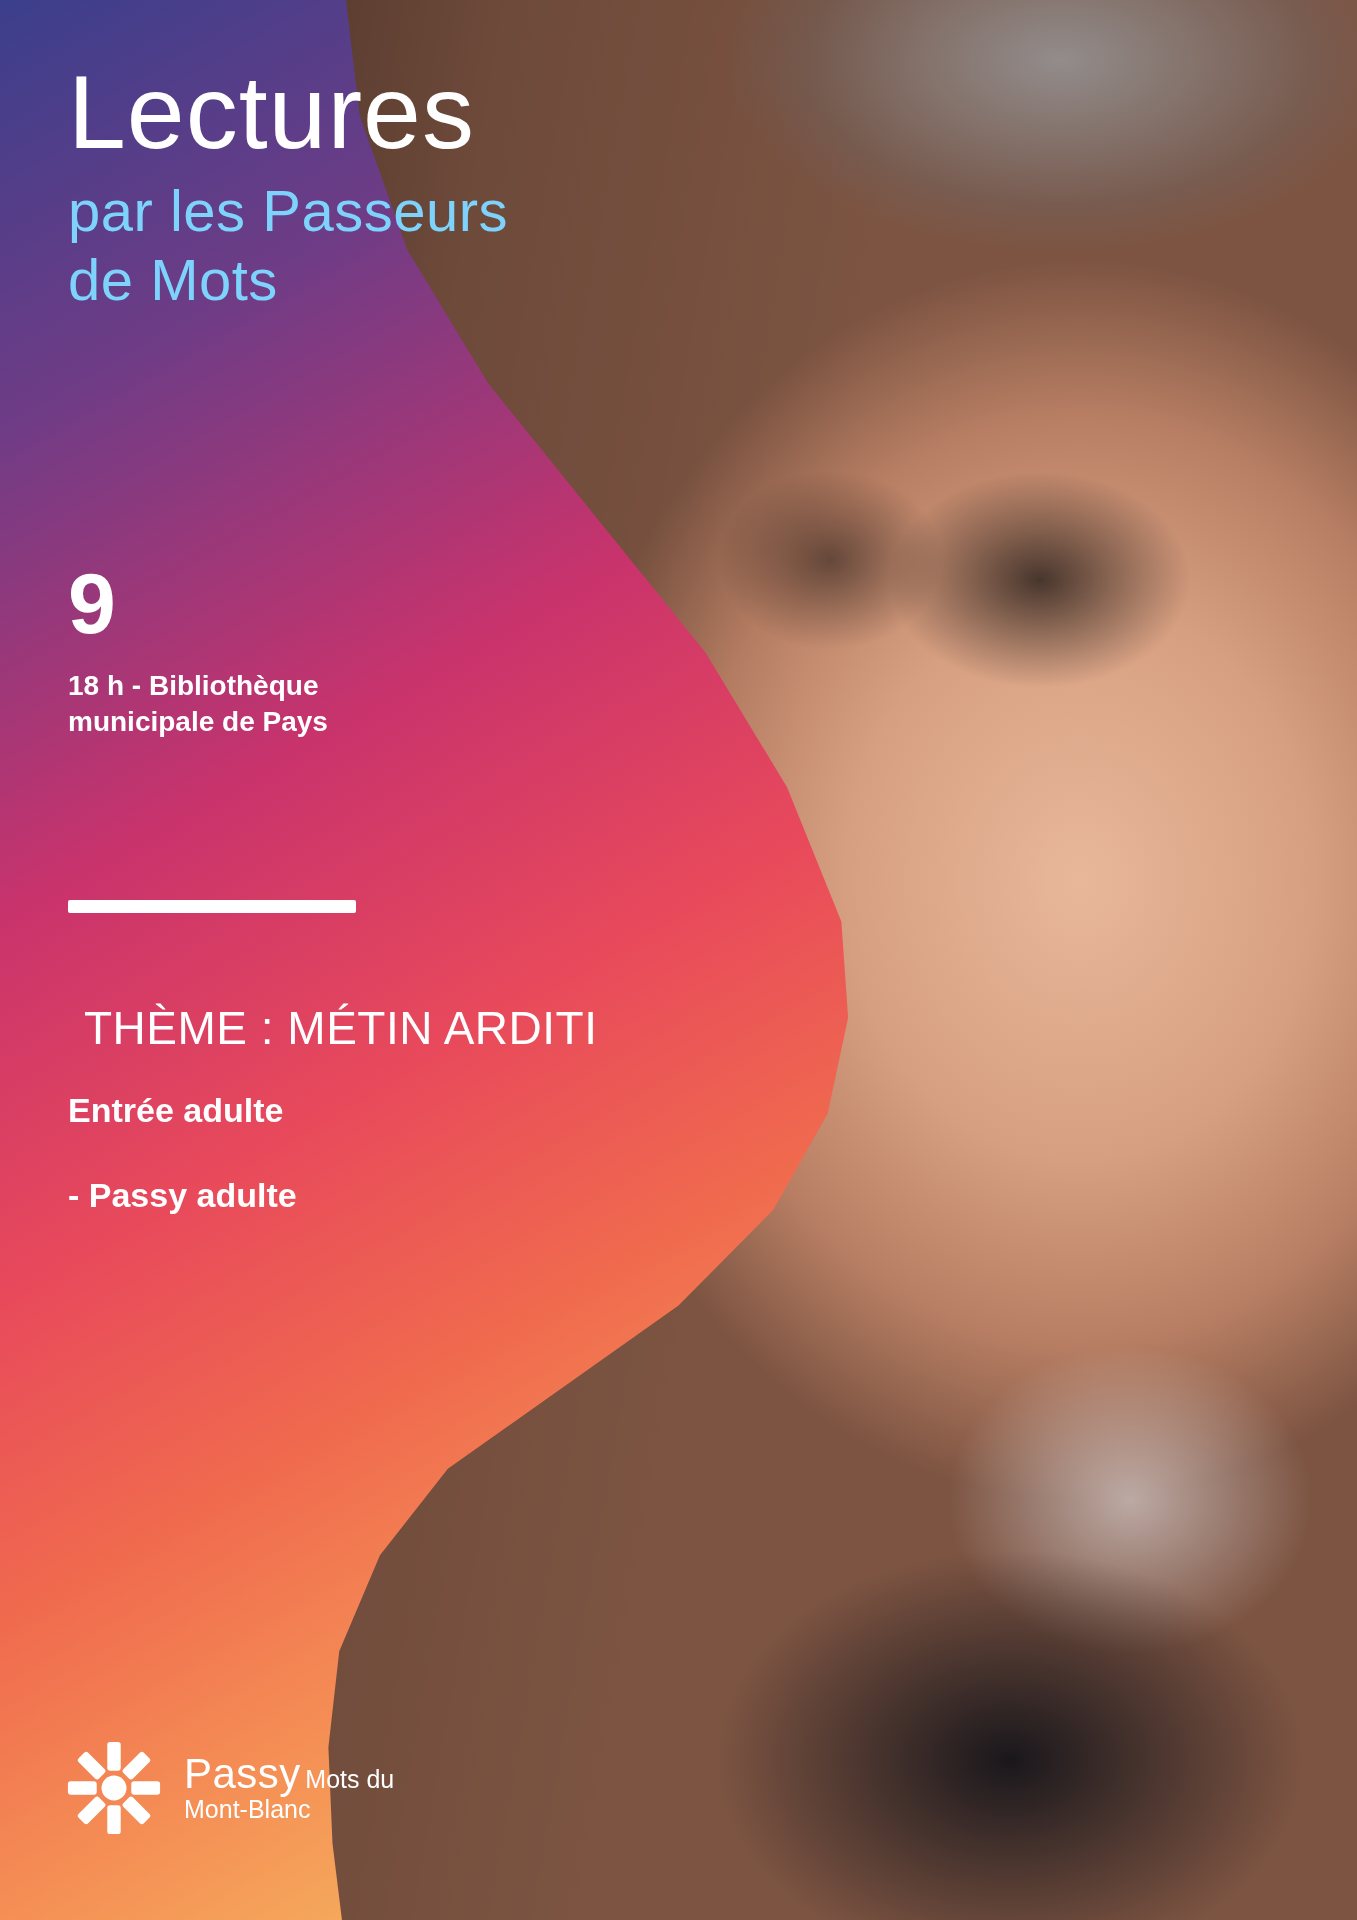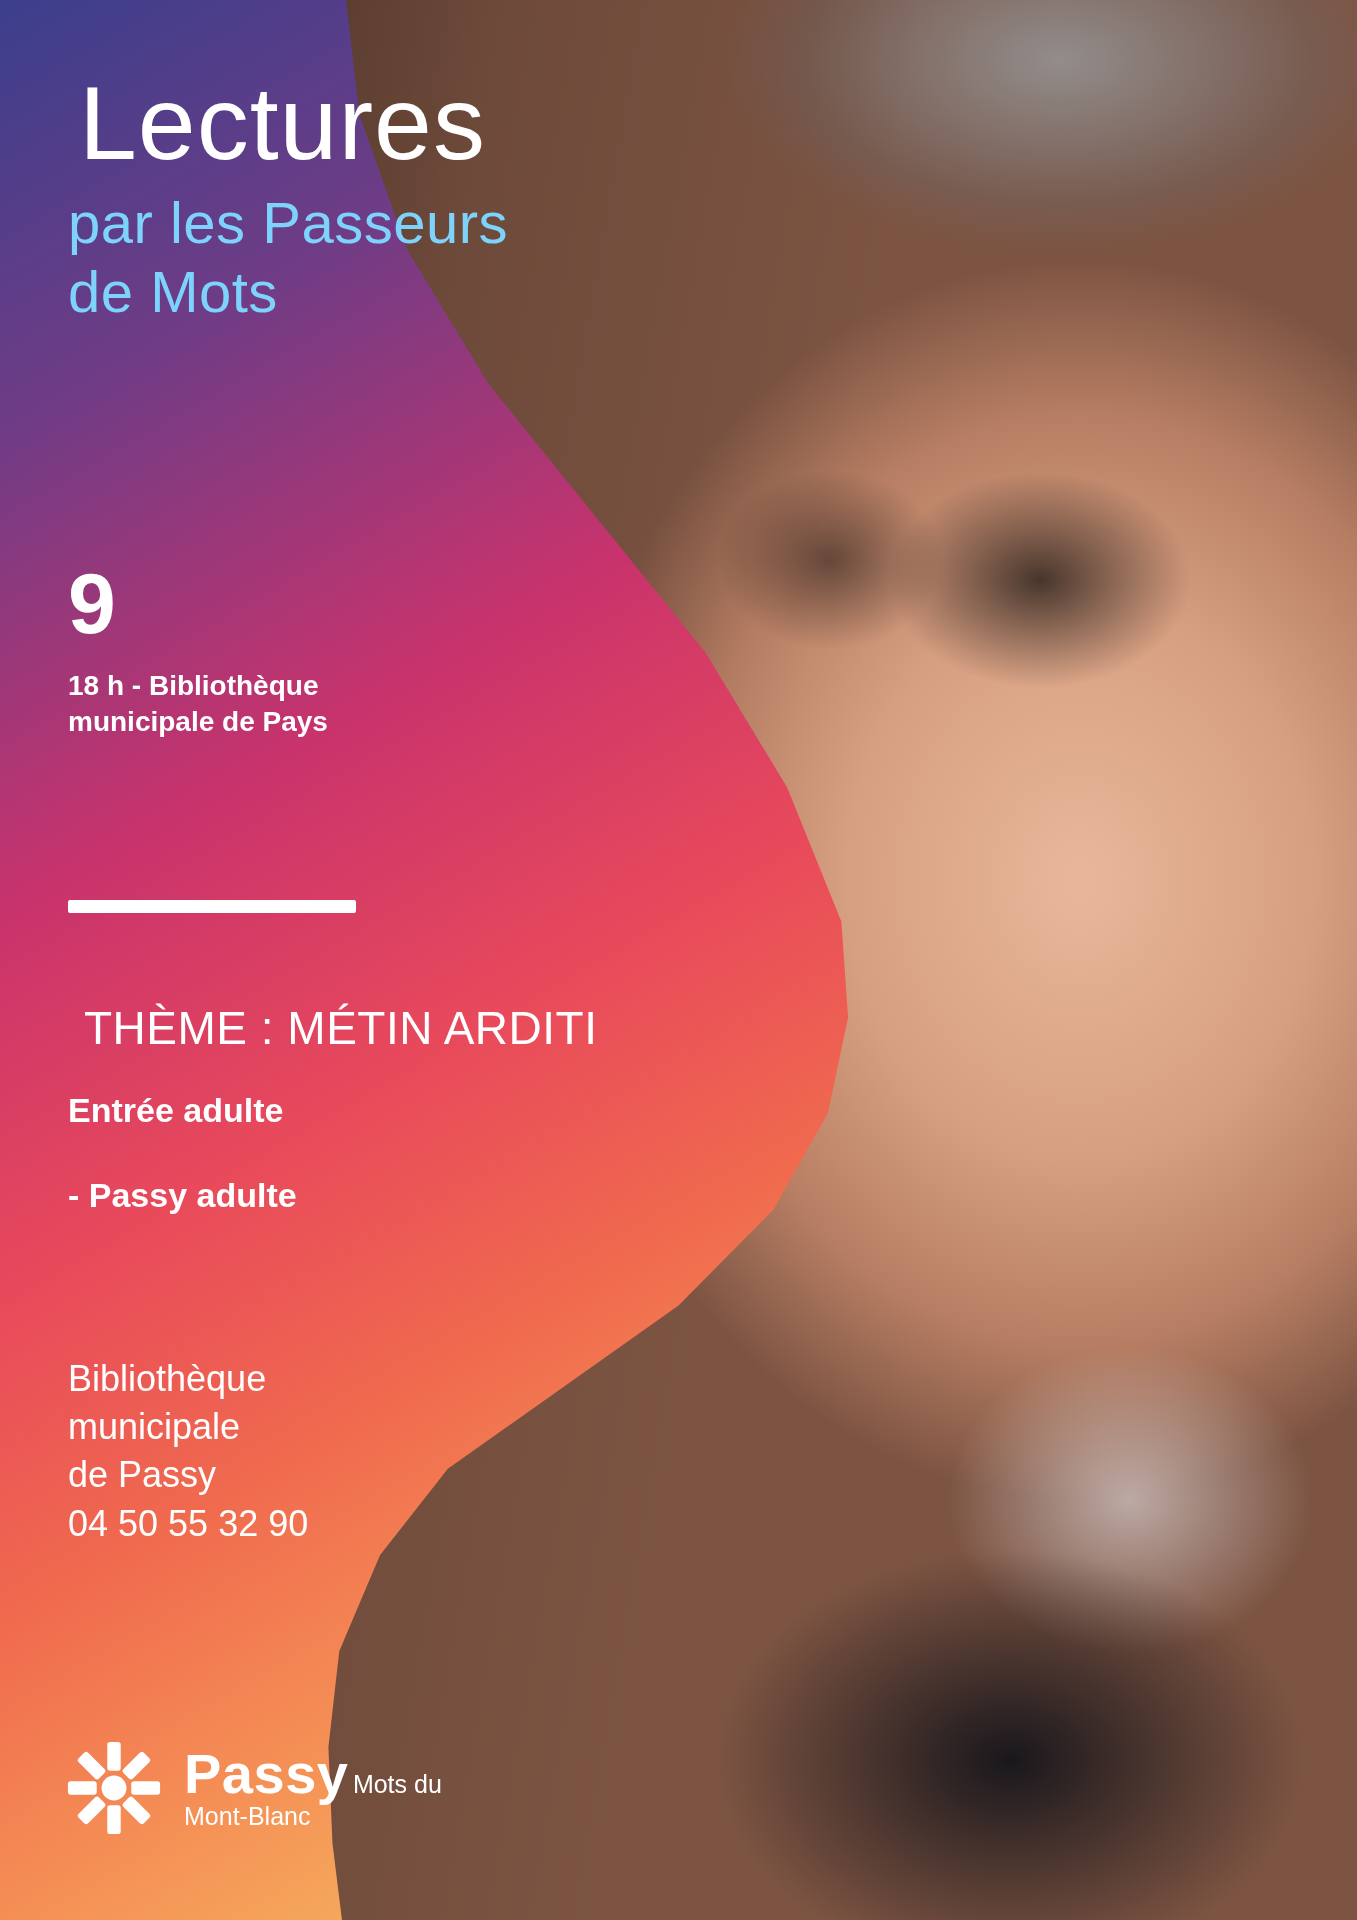--- a/index.html
+++ b/index.html
@@ -69,21 +69,21 @@
     position: absolute;
     left: 68px;
     top: 58px;
     width: 800px;
   }
   .title-main {
     font-size: 104px;
     font-weight: 400;
     letter-spacing: 1px;
     line-height: 1.05;
-    margin: 11px;
+    margin: 0;
     color: #ffffff;
   }
   .title-sub {
     font-size: 58px;
     font-weight: 400;
     line-height: 1.18;
     margin: 10px 0 0 0;
     color: #7dd3fc;
     letter-spacing: 0.5px;
   }
@@ -170,22 +170,22 @@
   }
   .logo-mark {
     width: 96px;
     height: 96px;
     flex: 0 0 auto;
   }
   .logo-text {
     line-height: 1;
   }
   .logo-name {
-    font-size: 56px;
-    font-weight: 700;
+    font-size: 42px;
+    font-weight: 400;
     letter-spacing: 0.5px;
   }
   .logo-tagline {
     font-size: 25px;
     line-height: 1.12;
     margin-top: 4px;
     font-weight: 400;
   }
 </style>
 </head>
@@ -219,26 +219,20 @@
     </div>
 
     <div class="rule"></div>
 
     <div class="theme-block">
       <p class="theme-title">THÈME : MÉTIN ARDITI</p>
       <div class="theme-line">Entrée adulte</div>
       <div class="theme-line2">- Passy adulte</div>
     </div>
 
-    <div class="contact-block">
-      <div>Bibliothèque</div>
-      <div>municipale</div>
-      <div>de Passy</div>
-      <div>04 50 55 32 90</div>
-    </div>
 
     <div class="logo">
       <span class="logo-mark">
         <svg viewBox="0 0 100 100" width="96" height="96" aria-hidden="true">
           <g fill="#ffffff">
             <rect x="43" y="2" width="14" height="30" rx="3"></rect>
             <rect x="43" y="68" width="14" height="30" rx="3"></rect>
             <rect x="2" y="43" width="30" height="14" rx="3"></rect>
             <rect x="68" y="43" width="30" height="14" rx="3"></rect>
             <rect x="43" y="2" width="14" height="30" rx="3" transform="rotate(45 50 50)"></rect>

